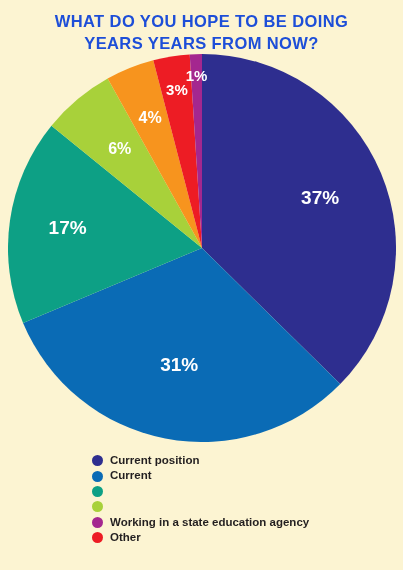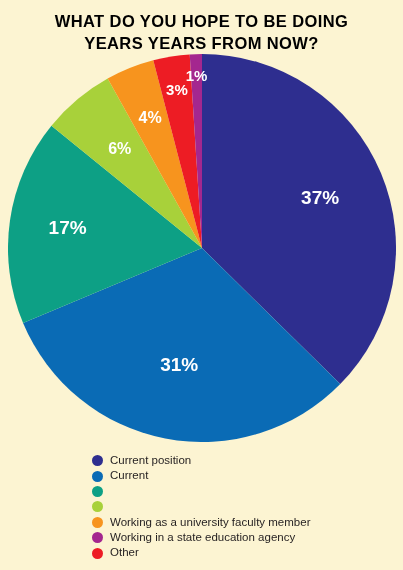--- a/index.html
+++ b/index.html
@@ -69,32 +69,32 @@
   .legend-swatch {
     width: 11px;
     height: 11px;
     border-radius: 50%;
     flex: 0 0 auto;
     margin-right: 7px;
   }
   .legend-label {
     font-family: "Liberation Sans", sans-serif;
     font-size: 11.5px;
-    font-weight: normal;
+    font-weight: bold;
     color: #231F20;
     white-space: nowrap;
     line-height: 15.4px;
   }
 </style>
 </head>
 <body style="background: rgb(252, 244, 210);">
 
 <div id="chart-root">
 
-  <div id="chart-title" style="color: #000000;">
+  <div id="chart-title" style="color: #1d4ed8;">
     <span class="title-line">WHAT DO YOU HOPE TO BE DOING</span>
     <span class="title-line">YEARS YEARS FROM NOW?</span>
   </div>
 
   <div id="pie-wrap">
     <svg id="pie-svg" viewBox="0 0 388 388">
       <g id="pie-slices">
           <path d="M 194 194 L 194.00 0.00 A 194 194 0 0 1 332.26 330.09 Z" fill="#2E2E8F"></path>
           <path d="M 194 194 L 332.26 330.09 A 194 194 0 0 1 15.06 268.95 Z" fill="#0A6BB5"></path>
           <path d="M 194 194 L 15.06 268.95 A 194 194 0 0 1 43.43 71.67 Z" fill="#0DA085"></path>
@@ -124,24 +124,20 @@
         <span class="legend-swatch" style="background: rgb(10, 107, 181);"></span>
         <span class="legend-label">Current</span>
       </div>
       <div class="legend-item">
         <span class="legend-swatch" style="background: rgb(13, 160, 133);"></span>
       </div>
       <div class="legend-item">
         <span class="legend-swatch" style="background: rgb(168, 209, 58);"></span>
       </div>
       <div class="legend-item">
-        <span class="legend-swatch" style="background: rgb(247, 148, 30);"></span>
-        <span class="legend-label">Working as a university faculty member</span>
-      </div>
-      <div class="legend-item">
         <span class="legend-swatch" style="background: rgb(164, 39, 143);"></span>
         <span class="legend-label">Working in a state education agency</span>
       </div>
       <div class="legend-item">
         <span class="legend-swatch" style="background: rgb(237, 28, 36);"></span>
         <span class="legend-label">Other</span>
       </div>
     </div>
 
 </div>

